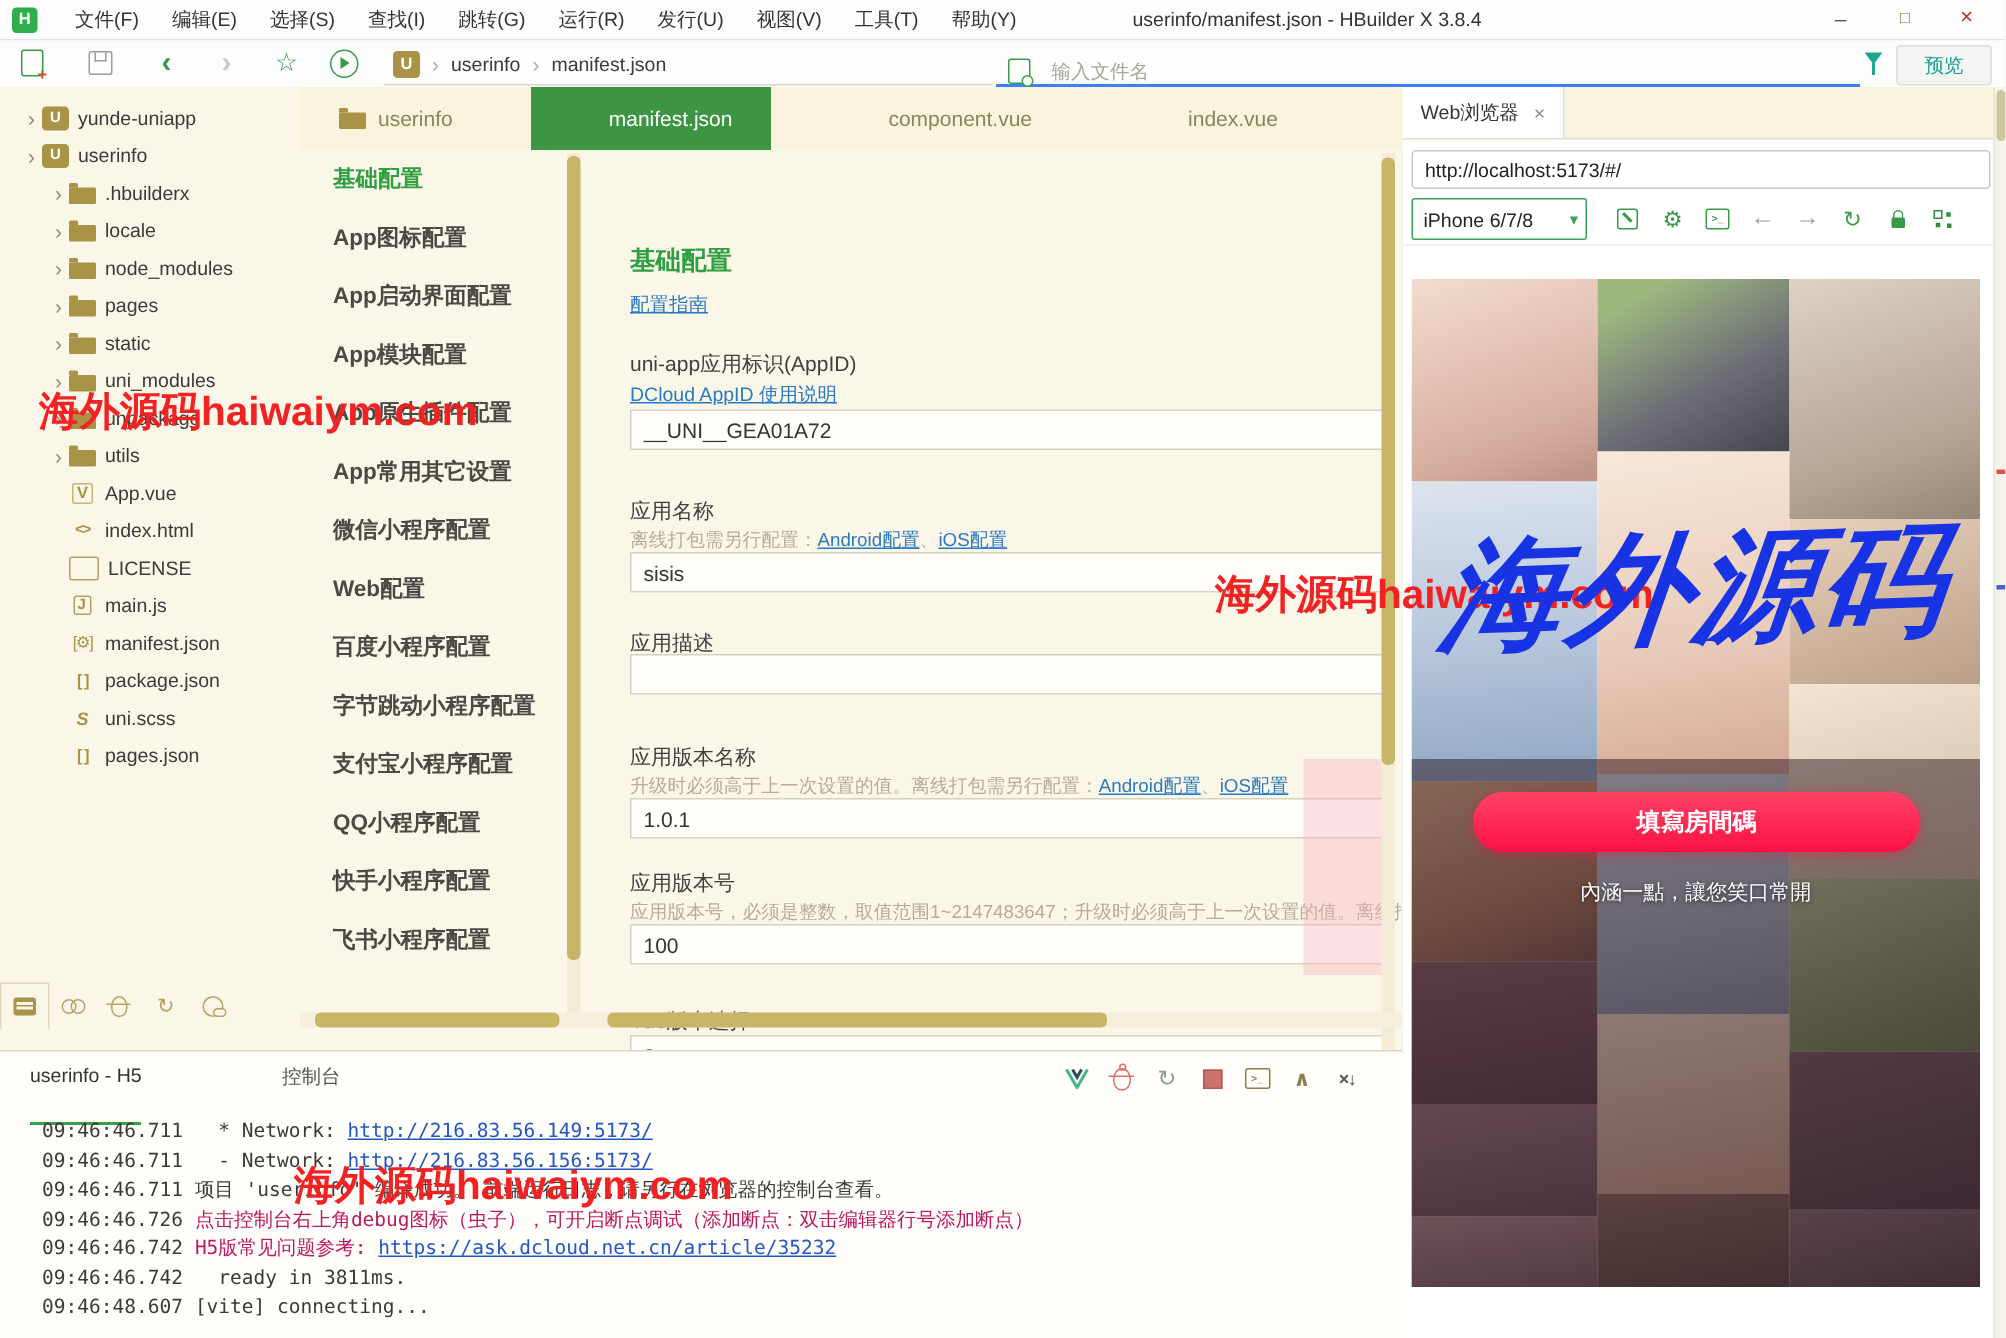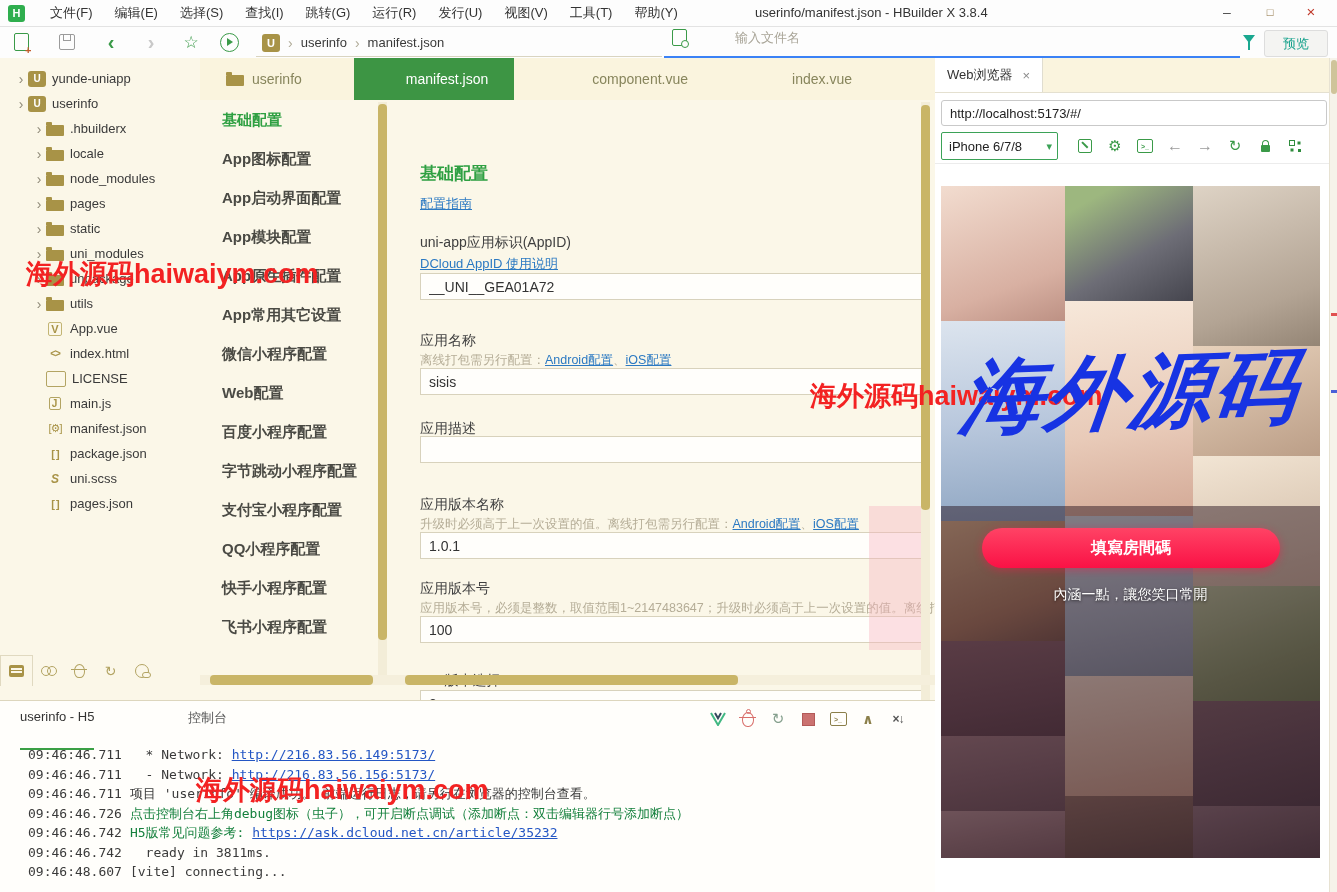--- a/index.html
+++ b/index.html
@@ -25,21 +25,21 @@
   .icon-save::before{content:"";position:absolute;left:3px;top:0;width:6px;height:5px;border:1px solid #9b9b9b;border-top:none;}
   .chev-back{color:#3a9a48;font-size:20px;font-weight:bold;line-height:20px;}
   .chev-fwd{color:#c9c9c9;font-size:20px;font-weight:bold;line-height:20px;}
   .icon-star{color:#3a9a48;font-size:17px;}
   .icon-run{width:17px;height:17px;border:1.5px solid #3a9a48;border-radius:50%;position:relative;}
   .icon-run::after{content:"";position:absolute;left:6px;top:4px;border-left:6px solid #3a9a48;border-top:4px solid transparent;border-bottom:4px solid transparent;}
   #crumb-zone{position:absolute;left:256px;top:2px;width:406px;height:27px;border-bottom:1px solid #d9d4c0;display:flex;align-items:center;}
   #crumb-badge{width:18px;height:18px;background:#a89347;border-radius:3px;color:#fff;font-size:11px;font-weight:bold;display:flex;align-items:center;justify-content:center;margin-left:6px;}
   .crumb-sep{color:#b0ab98;font-size:14px;margin:0 8px;}
   .crumb-txt{font-size:13px;color:#3a3a3a;}
-  #search-zone{position:absolute;left:664px;top:2px;width:576px;height:27px;border-bottom:3px solid #3b82f6;display:flex;align-items:flex-start;gap:34px;}
+  #search-zone{position:absolute;left:664px;top:2px;width:576px;height:27px;border-bottom:3px solid #3b82f6;display:flex;align-items:flex-end;}
   .icon-filesearch{width:13px;height:15px;border:1.5px solid #3a9a48;border-radius:2px;position:relative;margin-left:8px;}
   .icon-filesearch::after{content:"";position:absolute;right:-3px;bottom:-3px;width:6px;height:6px;border:1.5px solid #3a9a48;border-radius:50%;background:#fdfdfd;}
   #file-search-input{border:none;outline:none;background:transparent;font-size:13px;margin-left:12px;width:400px;color:#333;}
   #file-search-input::placeholder{color:#a9a598;}
   .icon-filter{position:absolute;left:1243px;top:8px;width:0;height:0;border-left:6px solid transparent;border-right:6px solid transparent;border-top:8px solid #1aa890;}
   .icon-filter::after{content:"";position:absolute;left:-1px;top:-3px;width:2px;height:10px;background:#1aa890;}
   #preview-btn{position:absolute;left:1264px;top:3px;width:62px;height:25px;background:#f4f4f2;border:1px solid #ddd;border-radius:3px;color:#18a28d;font-size:13px;display:flex;align-items:center;justify-content:center;}
 
   
   #sidebar{position:absolute;left:0;top:58px;width:200px;height:642px;background:#fbf7e8;border-right:1px solid #e0d9c0;overflow:hidden;}
@@ -163,21 +163,21 @@
   .icon-term2{width:15px;height:12px;border:1.5px solid #8b7f4a;border-radius:2px;font-size:7px;font-weight:bold;color:#8b7f4a;display:flex;align-items:center;justify-content:center;}
   .glyph-col{color:#8b7f4a;font-size:14px;font-weight:bold;}
   .glyph-clear{color:#555;font-size:12px;font-weight:bold;letter-spacing:-1px;}
   .icon-restart{color:#86a08e;font-size:15px;}
   .icon-bug-red{width:10px;height:13px;border:1.5px solid #d9706c;border-radius:50% 50% 45% 45%;position:relative;}
   .icon-bug-red::before{content:"";position:absolute;left:-4px;top:4px;width:17px;height:1.5px;background:#d9706c;}
   .icon-bug-red::after{content:"";position:absolute;left:3px;top:-4px;width:3px;height:3px;border:1px solid #d9706c;border-radius:50%;}
   #logs{position:absolute;left:0;top:44px;width:935px;}
   .log-line{height:19.5px;line-height:19.5px;font-family:"DejaVu Sans Mono","Liberation Mono",monospace;font-size:13px;color:#3a3a3a;white-space:pre;padding-left:28px;}
   .log-line a{color:#2456c4;text-decoration:underline;cursor:pointer;}
-  .log-line[data-color="orange"] .pre{color:#15803d;}
+  .log-line[data-color="orange"] .pre{color:#be185d;}
   .log-time{margin-right:8px;}
 
   
   .wm-red{position:absolute;color:#f32222;font-size:27px;font-weight:bold;white-space:nowrap;z-index:60;letter-spacing:0px;}
   #wm-blue{position:absolute;left:962px;top:338px;z-index:61;color:#1733e3;font-family:"DejaVu Serif","Liberation Serif",serif;
            font-style:italic;font-weight:bold;font-size:82px;letter-spacing:2px;transform:skewX(-8deg) rotate(-2deg);white-space:nowrap;}
 </style>
 </head>
 <body>
 

